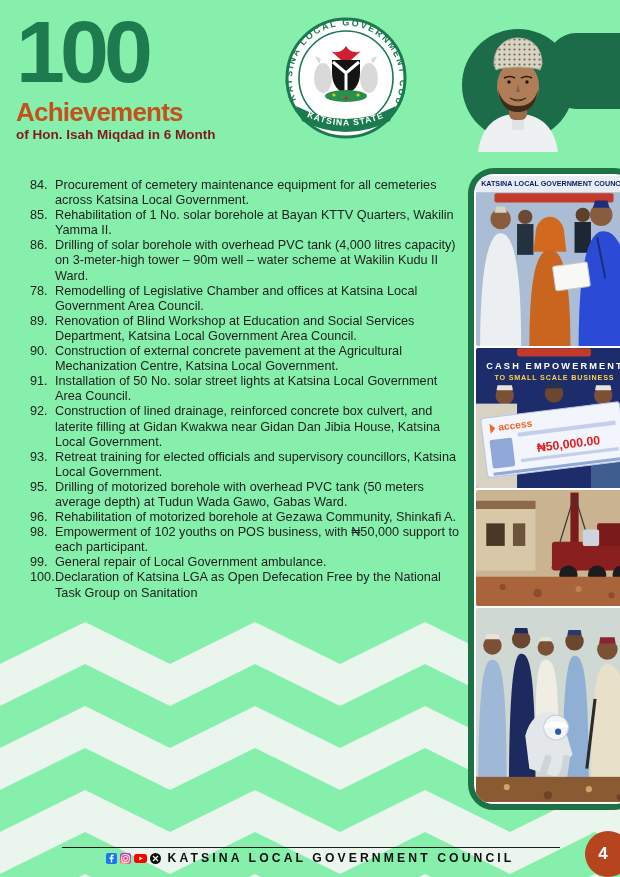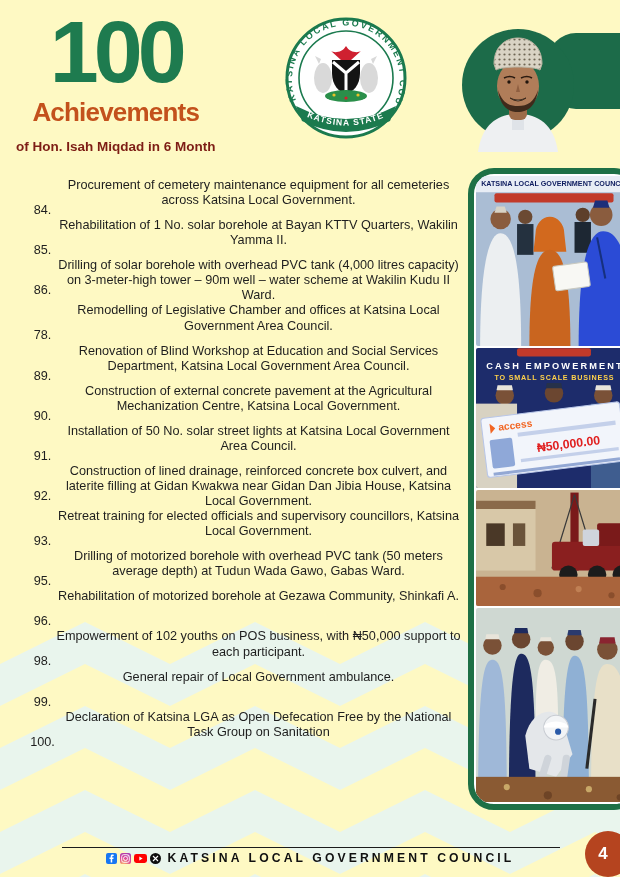--- a/index.html
+++ b/index.html
@@ -1,39 +1,39 @@
 <!DOCTYPE html>
 <html><head>
 <meta charset="utf-8">
 <style>
   html,body { margin:0; padding:0; background:#f0f0f0; }
   * { box-sizing:border-box; }
   #page {
     position:relative; width:620px; height:877px; margin:0 auto;
-    background:#fef9c3; overflow:hidden;
-    font-family:"Liberation Sans", sans-serif; color:#1e1e1e;text-align:center;
+    background:#86efac; overflow:hidden;
+    font-family:"Liberation Sans", sans-serif; color:#1e1e1e;
   }
   
   .chevrons { position:absolute; left:0; bottom:0; width:620px; height:255px; z-index:0; }
   
   .logo-block { position:absolute; left:16px; top:12px; z-index:2; }
   .logo-100 { font-size:88px; font-weight:800; color:#1e7b4f; line-height:0.92; letter-spacing:-5px; }
   .logo-title { font-size:26px; font-weight:800; color:#c3511c; letter-spacing:-0.8px; line-height:1; margin-top:6px; }
-  .logo-sub { font-size:13.5px; font-weight:700; color:#7d1d15; line-height:1.15; margin-top:14px; }
+  .logo-sub { font-size:13.5px; font-weight:700; color:#7d1d15; line-height:1.15; margin-top:2px; }
   .seal-wrap { position:absolute; left:276px; top:14px; z-index:2; }
   
   .green-band { position:absolute; left:548px; top:33px; width:72px; height:76px;
     background:#1c6b49; border-radius:28px 0 0 28px; z-index:1; }
   .portrait-wrap { position:absolute; left:452px; top:12px; width:130px; height:140px;
     overflow:hidden; z-index:2; }
   
   .list { position:absolute; left:30px; top:178px; width:432px; z-index:2; }
   .list ol { list-style:none; margin:0; padding:0; }
   .list li { display:flex; font-size:12.7px; line-height:15.1px; color:#1e1e1e; }
-  .list .num { flex:0 0 auto; min-width:25px;margin-top:25px; }
+  .list .num { flex:0 0 auto; min-width:25px; }
   .list .txt { flex:1 1 auto; }
   
   .panel { position:absolute; left:468px; top:168px; width:172px; height:642px;
     background:#ffffff; border:6px solid #1e7046; border-radius:26px;
     padding:2px; z-index:1; overflow:hidden;
     display:flex; flex-direction:column; gap:2px; }
   .photo { position:relative; width:100%; overflow:hidden; border-radius:2px; flex:0 0 auto; }
   .photo svg { display:block; width:100%; height:100%; }
   .ph1 { height:170px; } .ph2 { height:140px; } .ph3 { height:116px; } .ph4 { flex:1 1 auto; }
   

